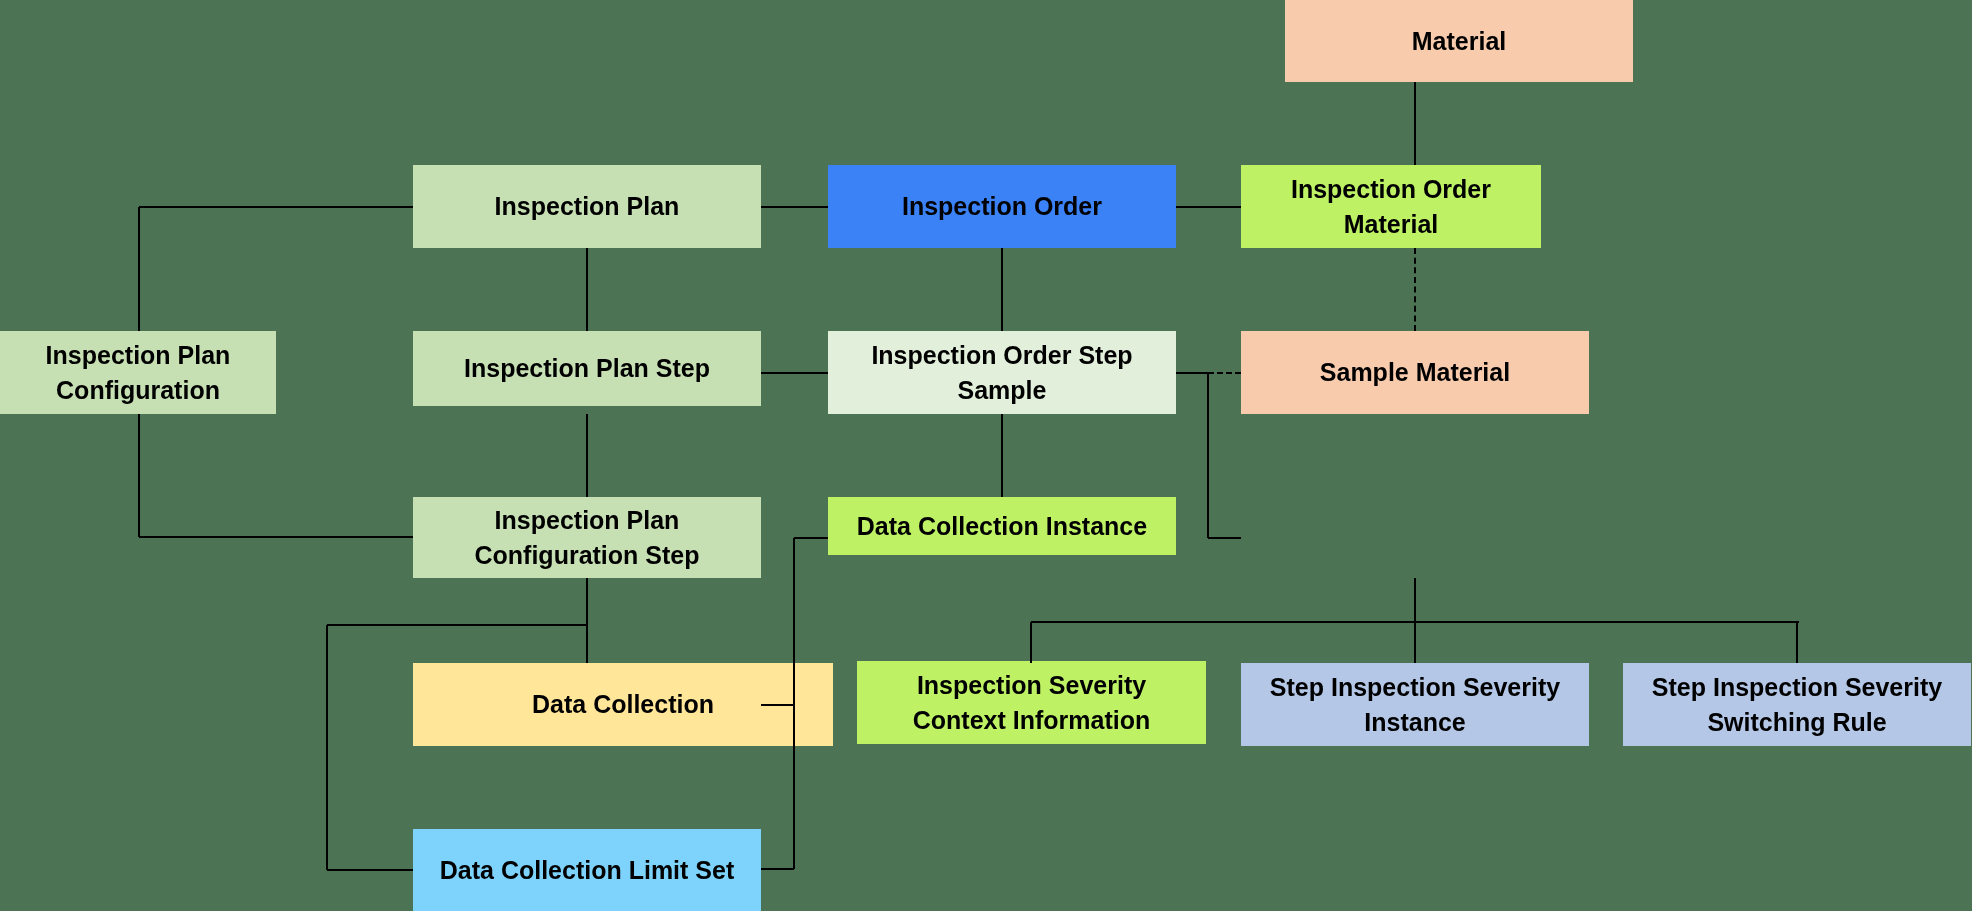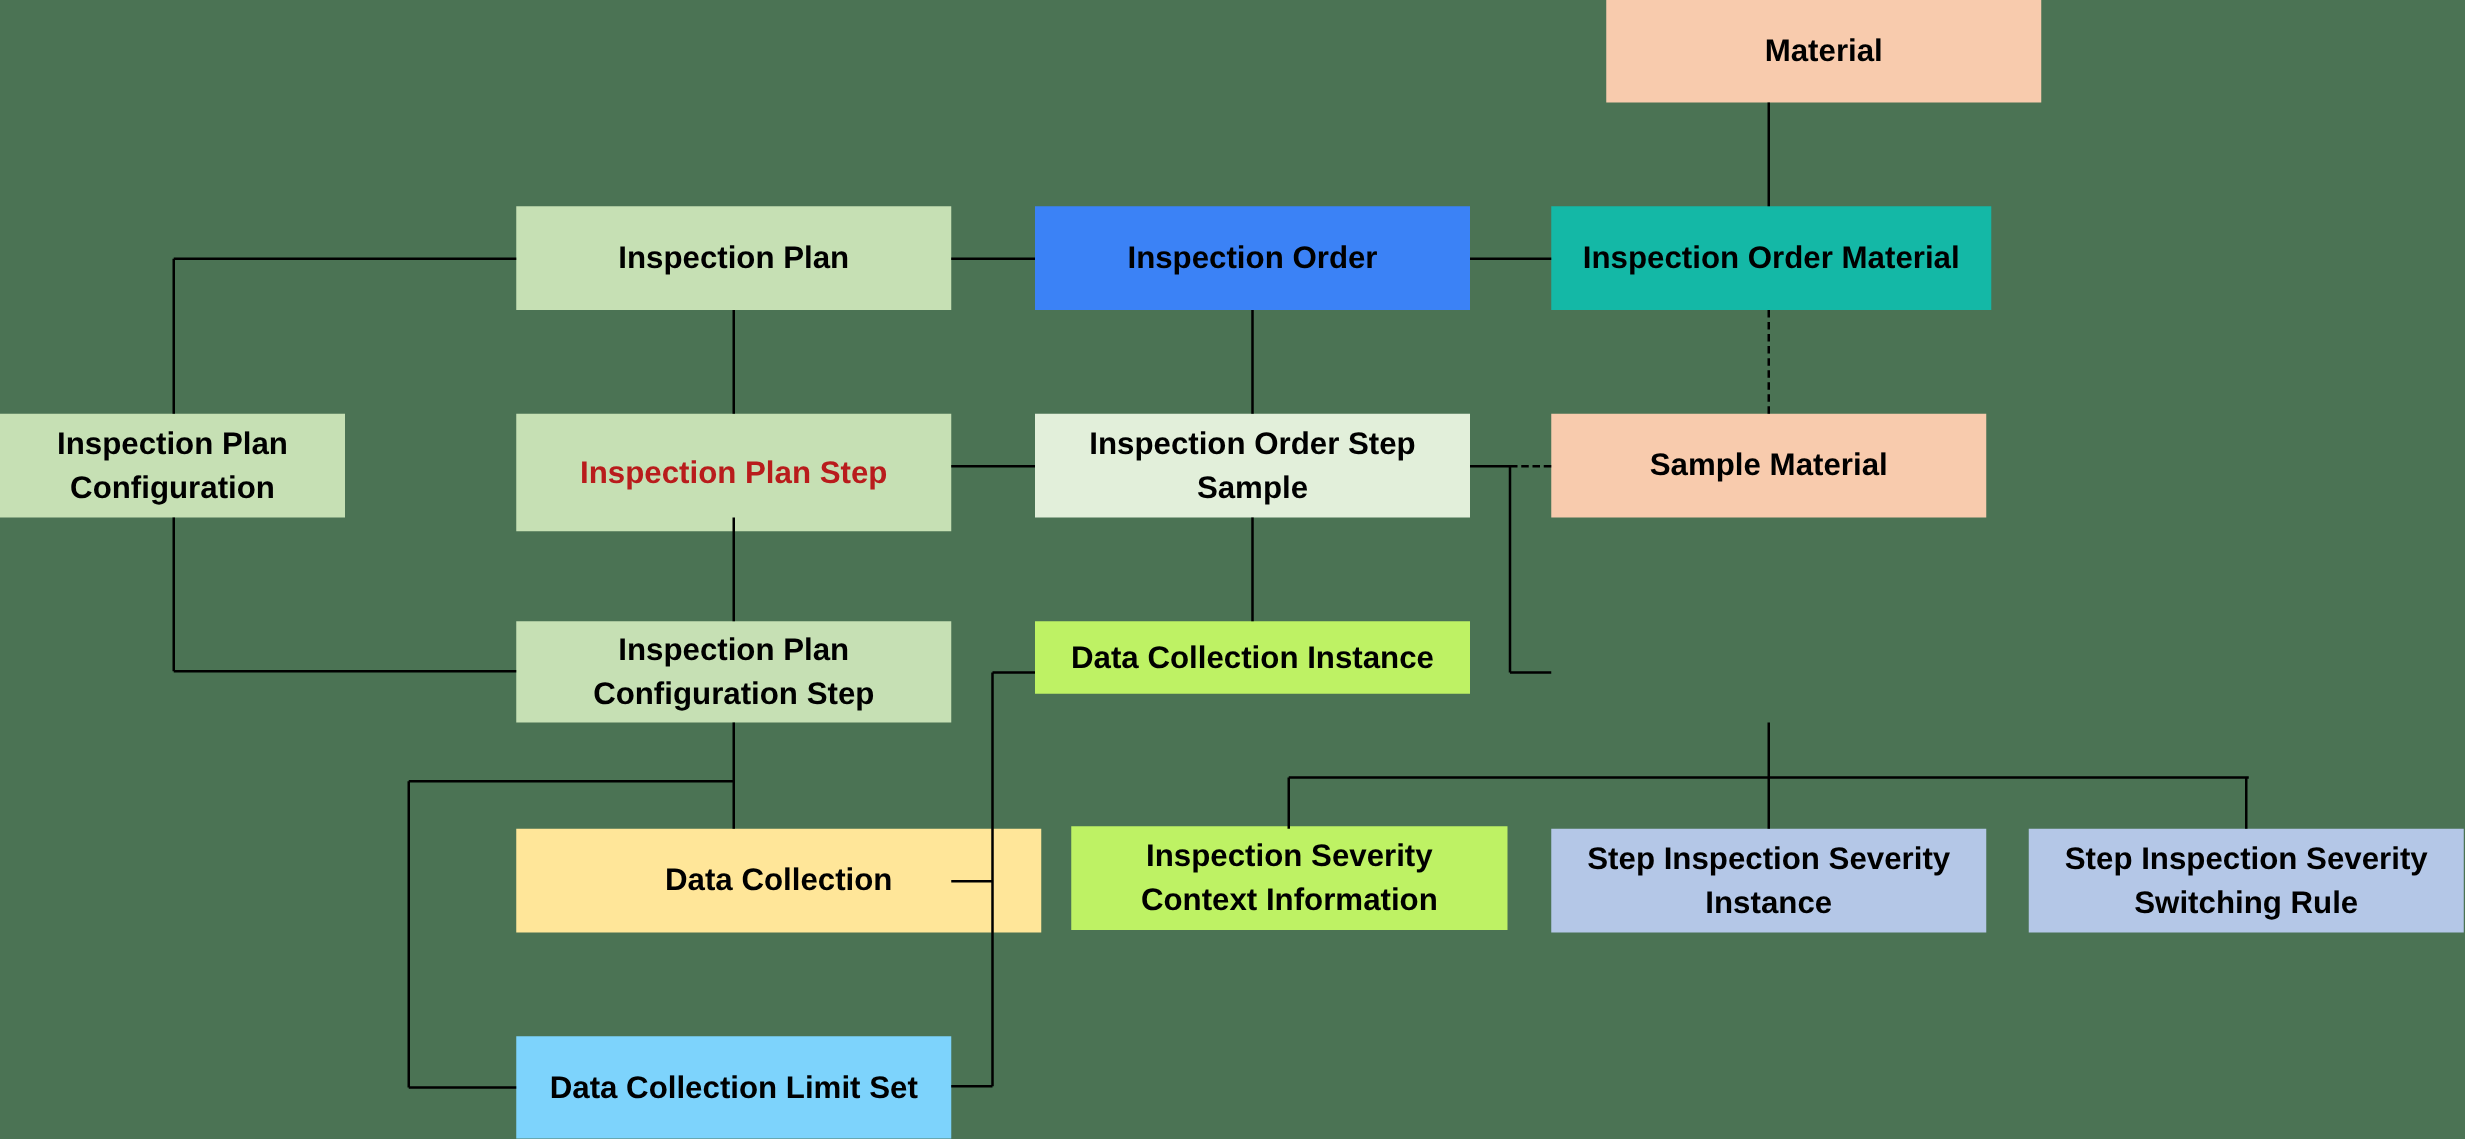--- a/index.html
+++ b/index.html
@@ -41,24 +41,24 @@
   .edge.h.dashed{border-top-style:dashed;}
   .edge.v.dashed{border-left-style:dashed;}
 </style>
 </head>
 <body>
 
 <div id="diagram" style="background: rgb(75, 115, 84);">
     <div class="node" style="left: 1241px; top: 0px; width: 348px; height: 82px; background: rgb(248, 203, 173); color: rgb(0, 0, 0); margin-left: 44px;">Material</div>
     <div class="node" style="left: 413px; top: 165px; width: 348px; height: 83px; background: rgb(198, 224, 180); color: rgb(0, 0, 0);">Inspection Plan</div>
     <div class="node" style="left: 828px; top: 165px; width: 348px; height: 83px; background: #3b82f6; color: rgb(0, 0, 0);">Inspection Order</div>
-    <div class="node" style="left: 1241px; top: 165px; width: 352px; height: 83px; background: #14b8a6; color: rgb(0, 0, 0);">Inspection Order Material</div>
+    <div class="node" style="left: 1241px; top: 165px; width: 300px; height: 83px; background: #bef264; color: rgb(0, 0, 0);">Inspection Order Material</div>
     <div class="node" style="left: 0px; top: 331px; width: 276px; height: 83px; background: rgb(198, 224, 180); color: rgb(0, 0, 0);">Inspection Plan
 Configuration</div>
-    <div class="node" style="left: 413px; top: 331px; width: 348px; height: 94px; background: rgb(198, 224, 180); color: #b91c1c;">Inspection Plan Step</div>
+    <div class="node" style="left: 413px; top: 331px; width: 348px; height: 75px; background: rgb(198, 224, 180); color: #000000;">Inspection Plan Step</div>
     <div class="node" style="left: 828px; top: 331px; width: 348px; height: 83px; background: rgb(226, 239, 218); color: rgb(0, 0, 0);">Inspection Order Step
 Sample</div>
     <div class="node" style="left: 1241px; top: 331px; width: 348px; height: 83px; background: rgb(248, 203, 173); color: rgb(0, 0, 0); text-align: right;">Sample Material</div>
     <div class="node" style="left: 413px; top: 497px; width: 348px; height: 81px; background: rgb(198, 224, 180); color: rgb(0, 0, 0);">Inspection Plan
 Configuration Step</div>
     <div class="node" style="left: 828px; top: 497px; width: 348px; height: 58px; background: #bef264; color: rgb(0, 0, 0);">Data Collection Instance</div>
     <div class="node" style="left: 413px; top: 663px; width: 420px; height: 83px; background: rgb(255, 230, 153); color: rgb(0, 0, 0);">Data Collection</div>
     <div class="node" style="left: 857px; top: 661px; width: 349px; height: 83px; background: #bef264; color: rgb(0, 0, 0);">Inspection Severity
 Context Information</div>
     <div class="node" style="left: 1241px; top: 663px; width: 348px; height: 83px; background: rgb(180, 199, 231); color: rgb(0, 0, 0);">Step Inspection Severity

